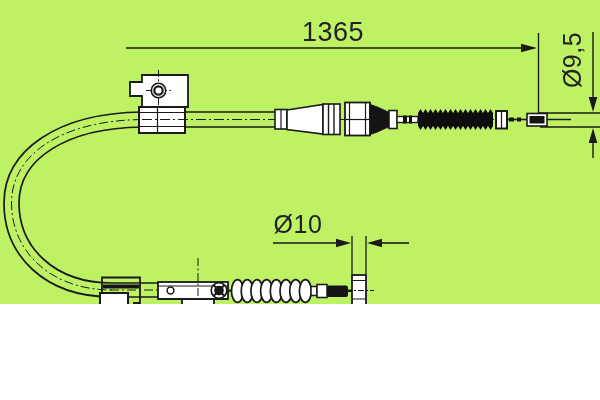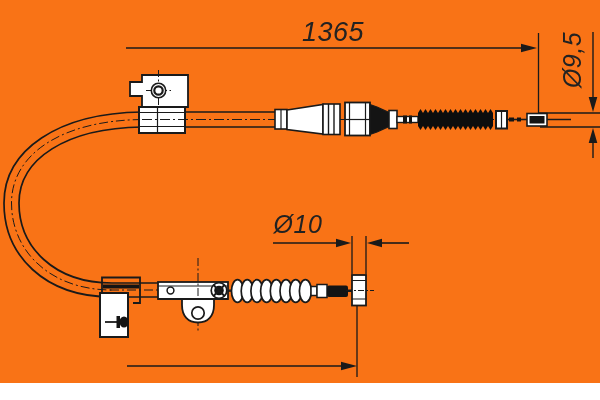--- a/index.html
+++ b/index.html
@@ -1,17 +1,17 @@
 <!DOCTYPE html>
 <html><head>
 <meta charset="utf-8">
 <style>
   html,body{margin:0;padding:0;background:#fff;}
-  #stage{position:relative;width:600px;height:383px;background:#f97316;overflow:hidden;
-         font-family:"Liberation Sans","DejaVu Sans",sans-serif;font-style:italic;}
+  #stage{position:relative;width:600px;height:304px;background:#bef264;overflow:hidden;
+         font-family:"Liberation Sans","DejaVu Sans",sans-serif;}
   svg{display:block;}
   text{fill:#222222;}
   .dimtxt{font-size:27px;letter-spacing:0.5px;}
   .dimtxt-s{font-size:25px;letter-spacing:0.5px;}
 </style>
 </head>
 <body>
 
 <div id="stage">
 <svg width="600" height="400" viewBox="0 0 600 400">

